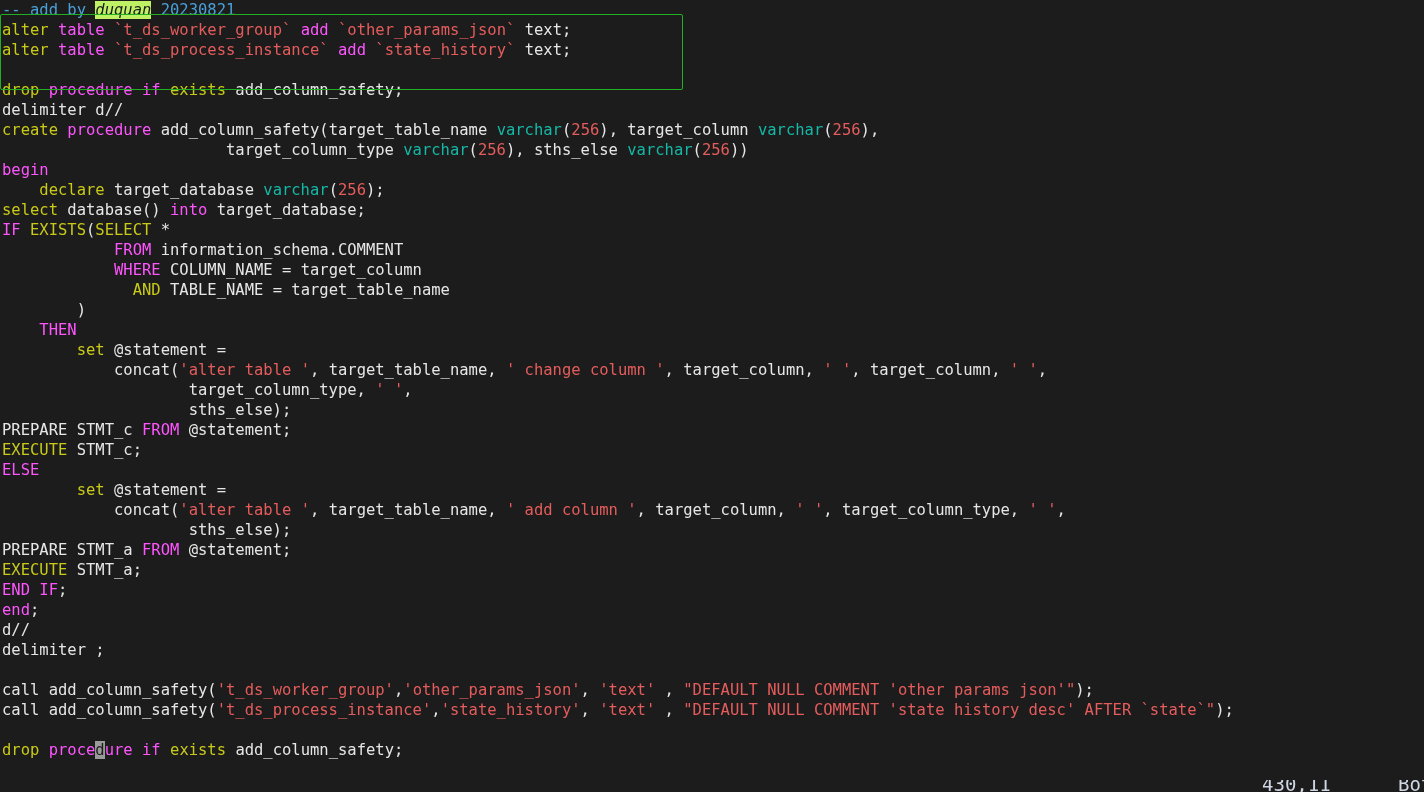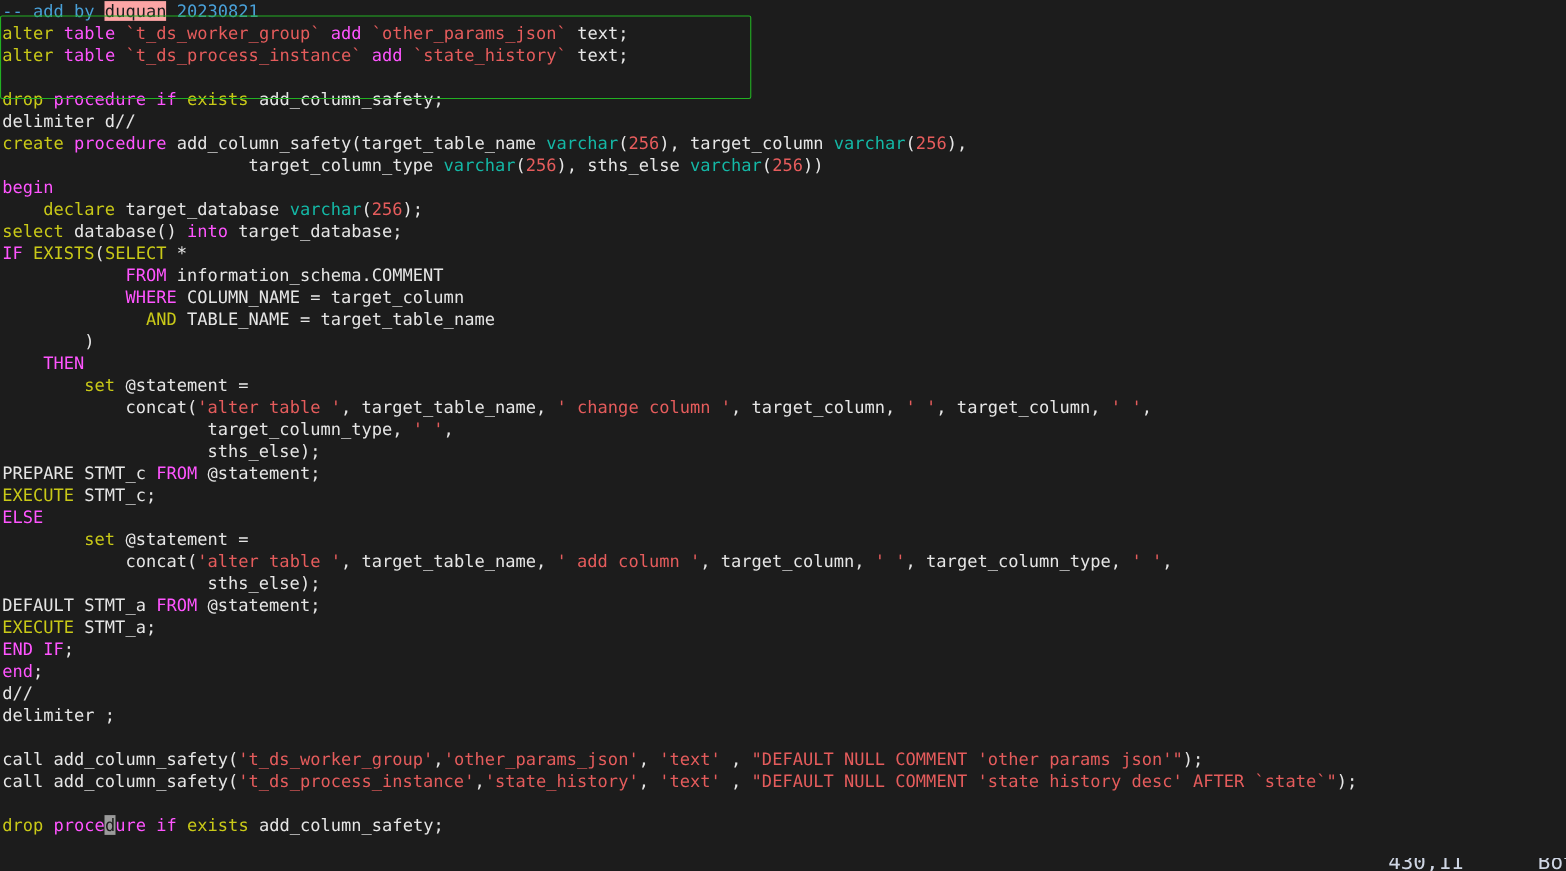--- a/index.html
+++ b/index.html
@@ -27,21 +27,21 @@
     letter-spacing:0px;
   }
   
   .kw      { color:#ff55ff; }   
   .kw2     { color:#c9c918; }   
   .str     { color:#e55c5c; }   
   .num     { color:#e55c5c; }   
   .type    { color:#14b8a6; }   
   .cmt     { color:#49a0d8;text-align:center; }   
   .pln     { color:#e6e6e6; }   
-  .spell   { background:#fca5a5; color:#1c1c1c; }
+  .spell   { background:#bef264; color:#1c1c1c;font-style:italic; }
   .cursor  { background:#9a9a9a; color:#1c1c1c; }
 
   
   #greenbox{
     position:absolute;
     left:0px; top:14px;
     width:683px; height:76px;
     border:1px solid #22b022;
     border-radius:2px;
     box-sizing:border-box;
@@ -90,21 +90,21 @@
       <div class="line"><span class="pln">        </span><span class="kw2">set</span><span class="pln"> @statement =</span></div>
       <div class="line"><span class="pln">            concat(</span><span class="str">'alter table '</span><span class="pln">, target_table_name, </span><span class="str">' change column '</span><span class="pln">, target_column, </span><span class="str">' '</span><span class="pln">, target_column, </span><span class="str">' '</span><span class="pln">,</span></div>
       <div class="line"><span class="pln">                    target_column_type, </span><span class="str">' '</span><span class="pln">,</span></div>
       <div class="line"><span class="pln">                    sths_else);</span></div>
       <div class="line"><span class="pln">PREPARE STMT_c </span><span class="kw">FROM</span><span class="pln"> @statement;</span></div>
       <div class="line"><span class="kw2">EXECUTE</span><span class="pln"> STMT_c;</span></div>
       <div class="line"><span class="kw">ELSE</span></div>
       <div class="line"><span class="pln">        </span><span class="kw2">set</span><span class="pln"> @statement =</span></div>
       <div class="line"><span class="pln">            concat(</span><span class="str">'alter table '</span><span class="pln">, target_table_name, </span><span class="str">' add column '</span><span class="pln">, target_column, </span><span class="str">' '</span><span class="pln">, target_column_type, </span><span class="str">' '</span><span class="pln">,</span></div>
       <div class="line"><span class="pln">                    sths_else);</span></div>
-      <div class="line"><span class="pln">DEFAULT STMT_a </span><span class="kw">FROM</span><span class="pln"> @statement;</span></div>
+      <div class="line"><span class="pln">PREPARE STMT_a </span><span class="kw">FROM</span><span class="pln"> @statement;</span></div>
       <div class="line"><span class="kw2">EXECUTE</span><span class="pln"> STMT_a;</span></div>
       <div class="line"><span class="kw">END IF</span><span class="pln">;</span></div>
       <div class="line"><span class="kw">end</span><span class="pln">;</span></div>
       <div class="line"><span class="pln">d//</span></div>
       <div class="line"><span class="pln">delimiter ;</span></div>
       <div class="line">&nbsp;</div>
       <div class="line"><span class="pln">call add_column_safety(</span><span class="str">'t_ds_worker_group'</span><span class="pln">,</span><span class="str">'other_params_json'</span><span class="pln">, </span><span class="str">'text'</span><span class="pln"> , </span><span class="str">"DEFAULT NULL COMMENT 'other params json'"</span><span class="pln">);</span></div>
       <div class="line"><span class="pln">call add_column_safety(</span><span class="str">'t_ds_process_instance'</span><span class="pln">,</span><span class="str">'state_history'</span><span class="pln">, </span><span class="str">'text'</span><span class="pln"> , </span><span class="str">"DEFAULT NULL COMMENT 'state history desc' AFTER `state`"</span><span class="pln">);</span></div>
       <div class="line">&nbsp;</div>
       <div class="line"><span class="kw2">drop</span><span class="pln"> </span><span class="kw">proce</span><span class="kw cursor">d</span><span class="kw">ure</span><span class="pln"> </span><span class="kw">if</span><span class="pln"> </span><span class="kw2">exists</span><span class="pln"> add_column_safety;</span></div>

